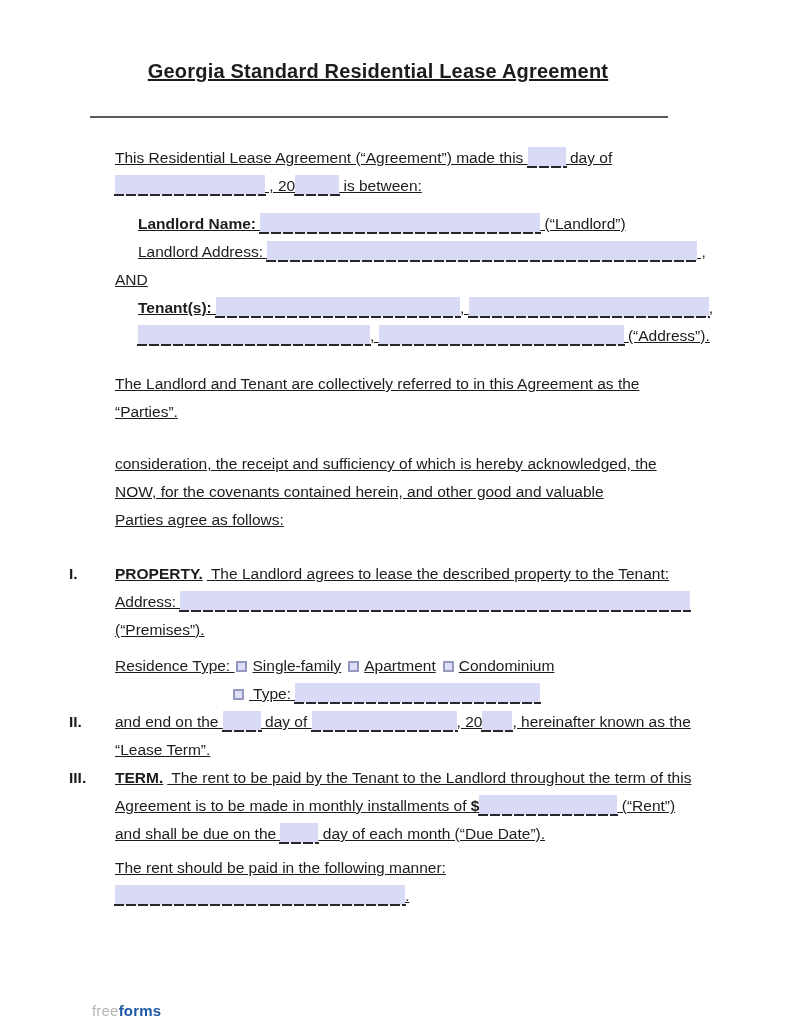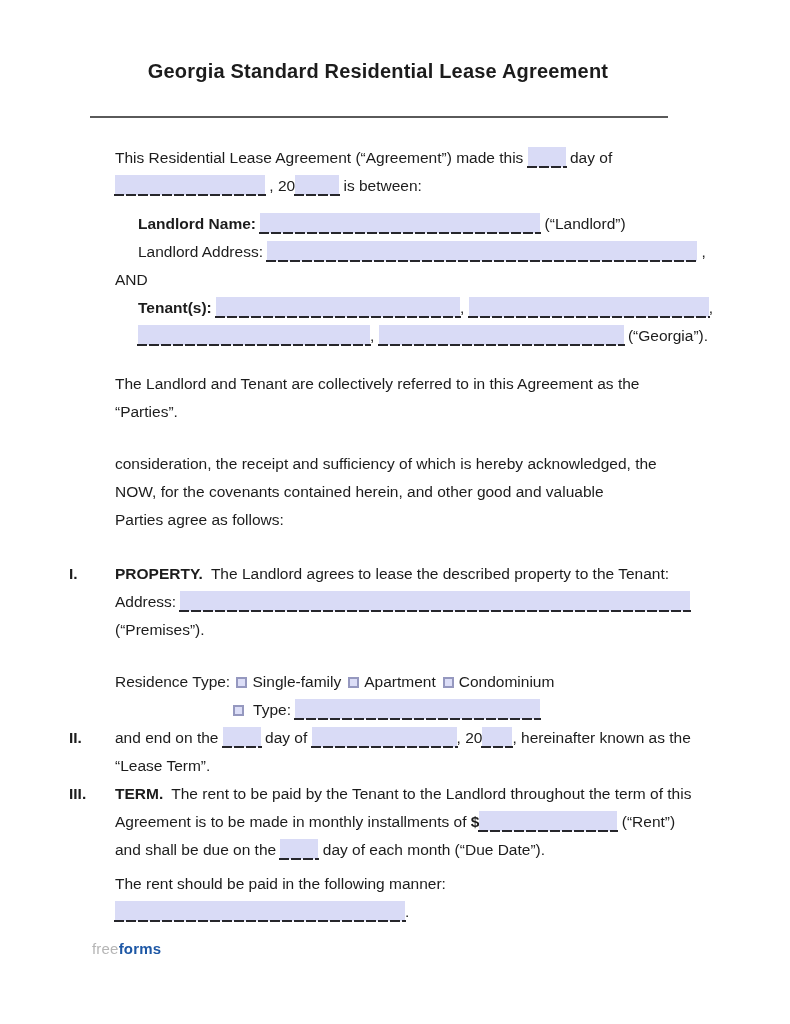--- a/index.html
+++ b/index.html
@@ -9,45 +9,45 @@
     --brand-blue:#1d57a5;
     --brand-gray:#b5b5b5;
     --rule:#5a5a5a;
     --text:#1c1c1c;
   }
   *{box-sizing:border-box;}
   html,body{margin:0;padding:0;background:#fff;}
   .page{
     width:756px;height:1024px;position:relative;overflow:hidden;background:#fff;
     font-family:"Liberation Sans","DejaVu Sans",sans-serif;
-    font-size:15.5px;color:var(--text);
+    font-size:15.5px;color:var(--text);text-decoration:underline;
   }
   .title{padding-top:60px;text-align:center;font-weight:bold;font-size:20px;letter-spacing:.2px;}
   .rule{margin:33px 88px 0 90px;border:0;border-top:2px solid var(--rule);}
   .content{margin:26px 70px 0 115px;}
   .line{line-height:28px;white-space:nowrap;}
   .indent{margin-left:23px;}
   .blank{display:inline-block;height:20px;background:var(--field-bg);vertical-align:-4px;position:relative;}
   .blank::after{
     content:"";position:absolute;left:-1px;right:-1px;bottom:-1px;height:2px;
     background:repeating-linear-gradient(90deg,#26262b 0 10px,rgba(0,0,0,0) 10px 12px);
   }
   .w30{width:30px}.w38{width:38px}.w44{width:44px}.w138{width:138px}.w145{width:145px}
   .w150{width:150px}.w232{width:232px}.w240{width:240px}.w244{width:244px}
   .w245{width:245px}.w280{width:280px}.w290{width:290px}.w430{width:430px}.w510{width:510px}
-  .mt10{margin-top:10px}.mt26{margin-top:20px}.mt24{margin-top:24px}.mt14{margin-top:24px}
+  .mt10{margin-top:10px}.mt26{margin-top:20px}.mt24{margin-top:24px}.mt14{margin-top:8px}
   .section{position:relative;}
   .sec1{margin-top:26px}.sec2{}.sec3{}.manner{margin-top:6px}
   .num{position:absolute;left:-46px;top:0;font-weight:bold;line-height:28px;}
   b.head{margin-right:4px;}
   .cb{display:inline-block;width:11px;height:11px;border:2px solid var(--checkbox-border);
       background:var(--checkbox-bg);vertical-align:-1px;margin:0 5px 0 7px;}
   .cb.first{margin-left:2px;}
   .other-row{margin-left:116px;}
-  .footer{position:absolute;left:92px;top:940px;font-size:15px;letter-spacing:.2px;}
+  .footer{position:absolute;left:92px;top:1002px;font-size:15px;letter-spacing:.2px;}
   .footer .free{color:var(--brand-gray);}
   .footer .forms{color:var(--brand-blue);font-weight:bold;}
 </style>
 </head>
 <body>
 
 <div class="page">
 
   <div class="title">Georgia Standard Residential Lease Agreement</div>
   <hr class="rule">
@@ -69,21 +69,21 @@
         <span>Landlord Address: </span><span class="blank w430"></span><span> ,</span>
       </div>
     </div>
     <div class="line">AND</div>
 
     <div class="indent">
       <div class="line">
         <b>Tenant(s): </b><span class="blank w244"></span><span>, </span><span class="blank w240"></span><span>,</span>
       </div>
       <div class="line">
-        <span class="blank w232"></span><span>, </span><span class="blank w245"></span><span> (“Georgia”).</span>
+        <span class="blank w232"></span><span>, </span><span class="blank w245"></span><span> (“Address”).</span>
       </div>
     </div>
 
     <div class="mt26">
       <div class="line">The Landlord and Tenant are collectively referred to in this Agreement as the</div>
       <div class="line">“Parties”.</div>
     </div>
 
     <div class="mt24">
       <div class="line">consideration, the receipt and sufficiency of which is hereby acknowledged, the</div>

